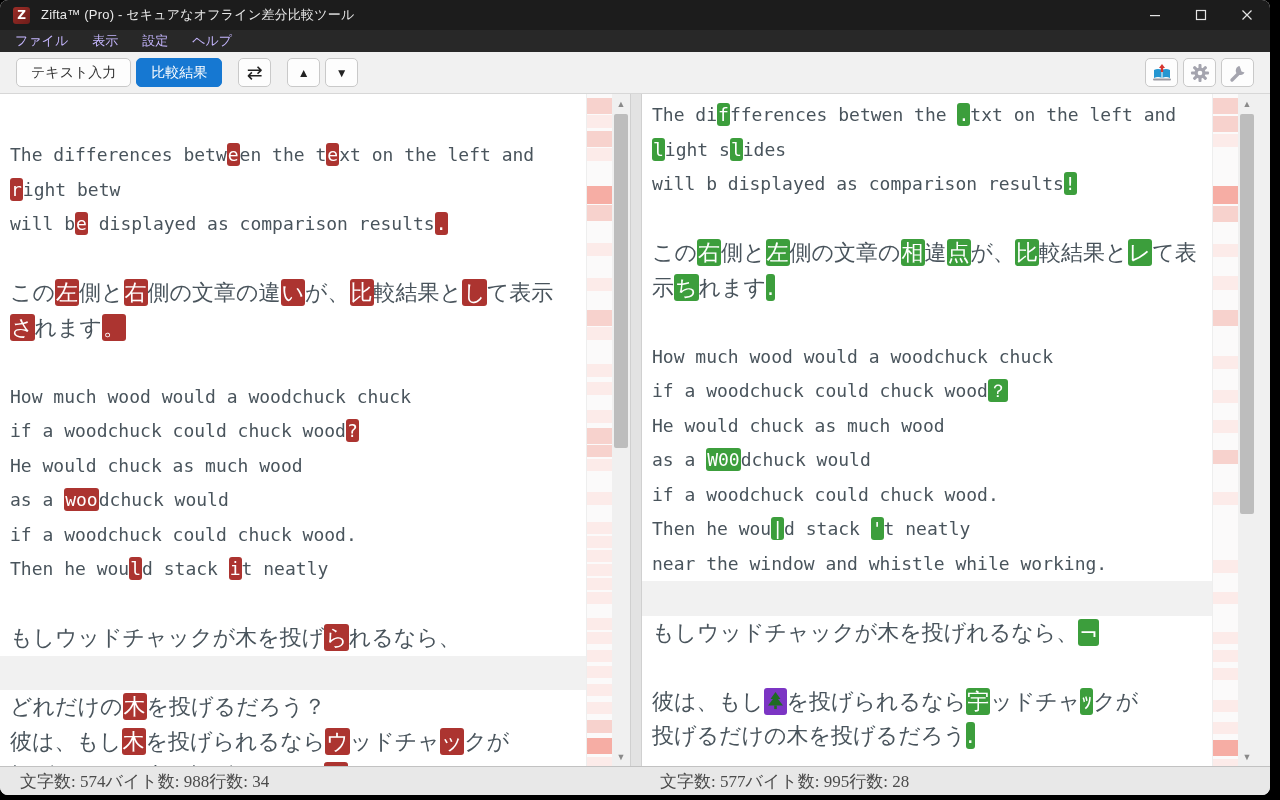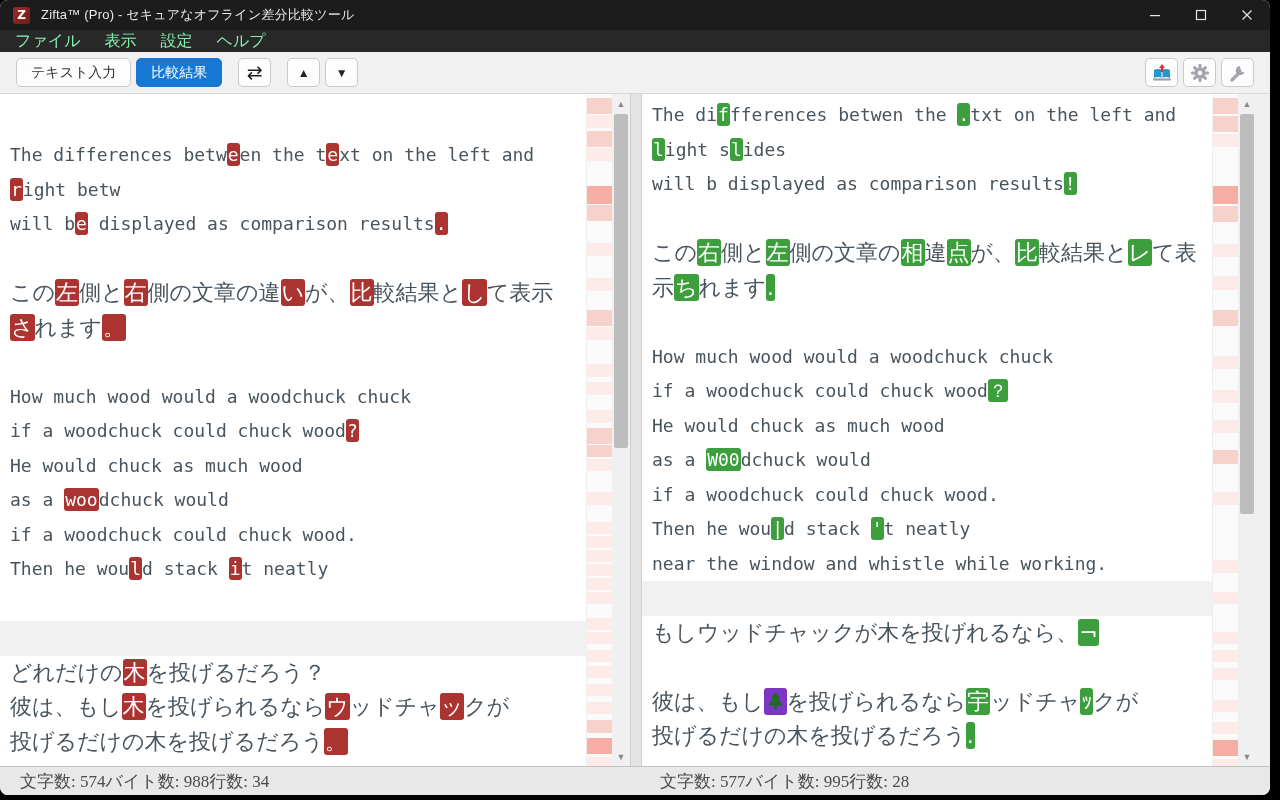--- a/index.html
+++ b/index.html
@@ -15,21 +15,21 @@
               color:#fff; font-weight:bold; font-size:12px; line-height:17px;
               text-align:center; font-family:"DejaVu Sans",sans-serif; }
   .win-title { color:#e9e9e9; font-size:13px; margin-left:11px; letter-spacing:.2px; }
   .win-controls { margin-left:auto; display:flex; height:100%; }
   .win-btn { width:46px; height:100%; display:flex; align-items:center; justify-content:center;
              color:#e5e5e5; font-size:13px; }
   .win-btn svg { display:block; }
 
   
   .menubar { height:22px; background:#282828; display:flex; align-items:center; gap:0; }
-  .menu-item { color:#86efac; font-size:16px; padding:0 12px; line-height:22px; }
+  .menu-item { color:#c4b5fd; font-size:13px; padding:0 12px; line-height:22px; }
   .menu-item:first-child { padding-left:15px; }
 
   
   .toolbar { height:42px; background:#f1f1f1; border-bottom:1px solid #d7d7d7;
              display:flex; align-items:center; padding:0 16px; }
   .tbtn { height:29px; border:1px solid #c9c9c9; border-radius:5px; background:#fdfdfd;
           color:#333; font-size:14px; display:flex; align-items:center; justify-content:center;
           padding:0 14px; font-family:inherit; }
   .tbtn.active { background:#1678d2; border-color:#1678d2; color:#fff; }
   .tbtn.icon { width:33px; padding:0; }
@@ -167,20 +167,21 @@
         <div class="row cjk"><span>この</span><span class="mk r">左</span><span>側と</span><span class="mk r">右</span><span>側の文章の違</span><span class="mk r">い</span><span>が、</span><span class="mk r">比</span><span>較結果と</span><span class="mk r">し</span><span>て表示</span></div>
         <div class="row cjk"><span class="mk r">さ</span><span>れます</span><span class="mk r">。</span></div>
         <div class="row"></div>
         <div class="row"><span>How much wood would a woodchuck chuck</span></div>
         <div class="row"><span>if a woodchuck could chuck wood</span><span class="mk r">?</span></div>
         <div class="row"><span>He would chuck as much wood</span></div>
         <div class="row"><span>as a </span><span class="mk r">woo</span><span>dchuck would</span></div>
         <div class="row"><span>if a woodchuck could chuck wood.</span></div>
         <div class="row"><span>Then he wou</span><span class="mk r">l</span><span>d stack </span><span class="mk r">i</span><span>t neatly</span></div>
         <div class="row"></div>
+        <div class="row cjk"><span>もしウッドチャックが木を投げ</span><span class="mk r">ら</span><span>れるなら、</span></div>
         <div class="row gaprow"></div>
         <div class="row cjk"><span>どれだけの</span><span class="mk r">木</span><span>を投げるだろう？</span></div>
         <div class="row cjk"><span>彼は、もし</span><span class="mk r">木</span><span>を投げられるなら</span><span class="mk r">ウ</span><span>ッドチャ</span><span class="mk r">ッ</span><span>クが</span></div>
         <div class="row cjk"><span>投げるだけの木を投げるだろう</span><span class="mk r">。</span></div>
       </div>
     <div class="diffmap" id="left-map">
         <div class="band l2" style="top: 4px; height: 16px;"></div>
         <div class="band l1" style="top: 21px; height: 13px;"></div>
         <div class="band l2" style="top: 37px; height: 16px;"></div>
         <div class="band l1" style="top: 54px; height: 13px;"></div>

